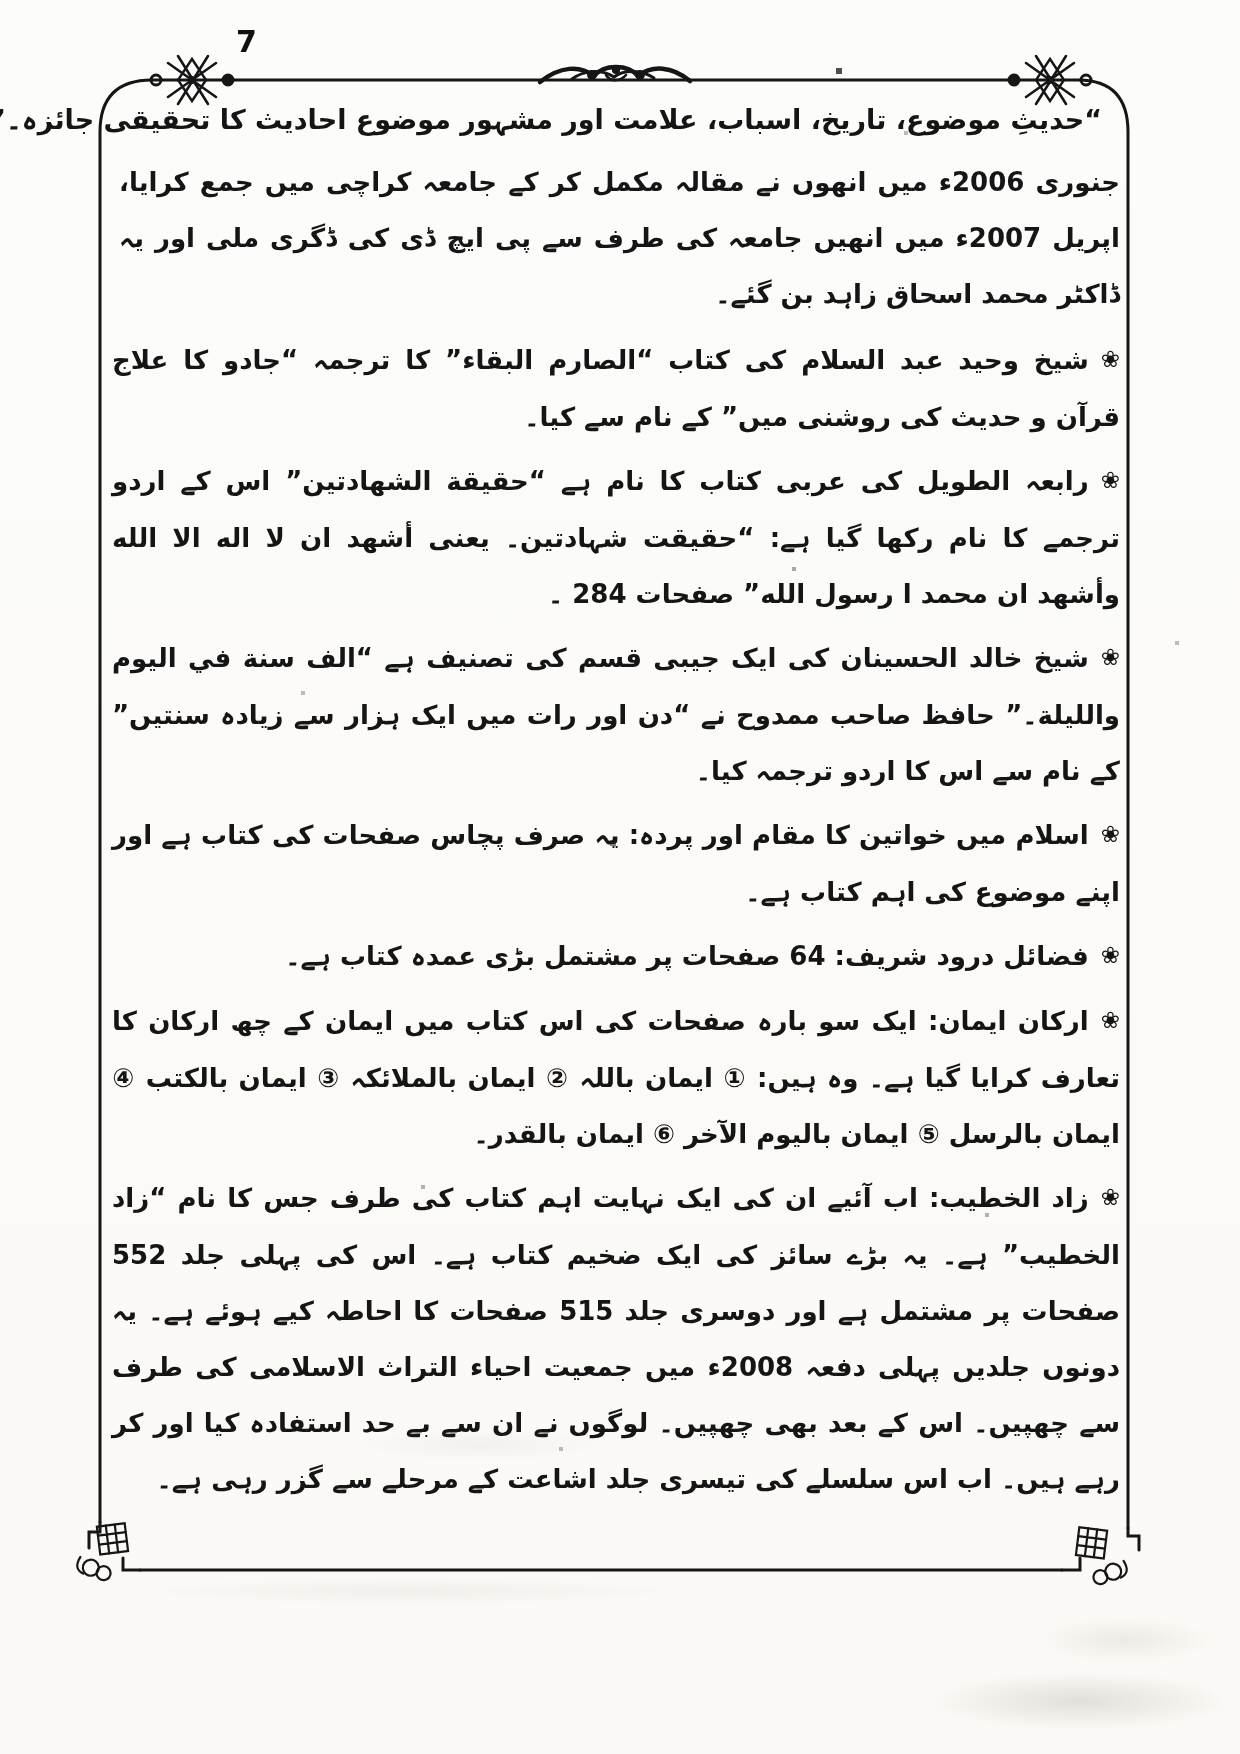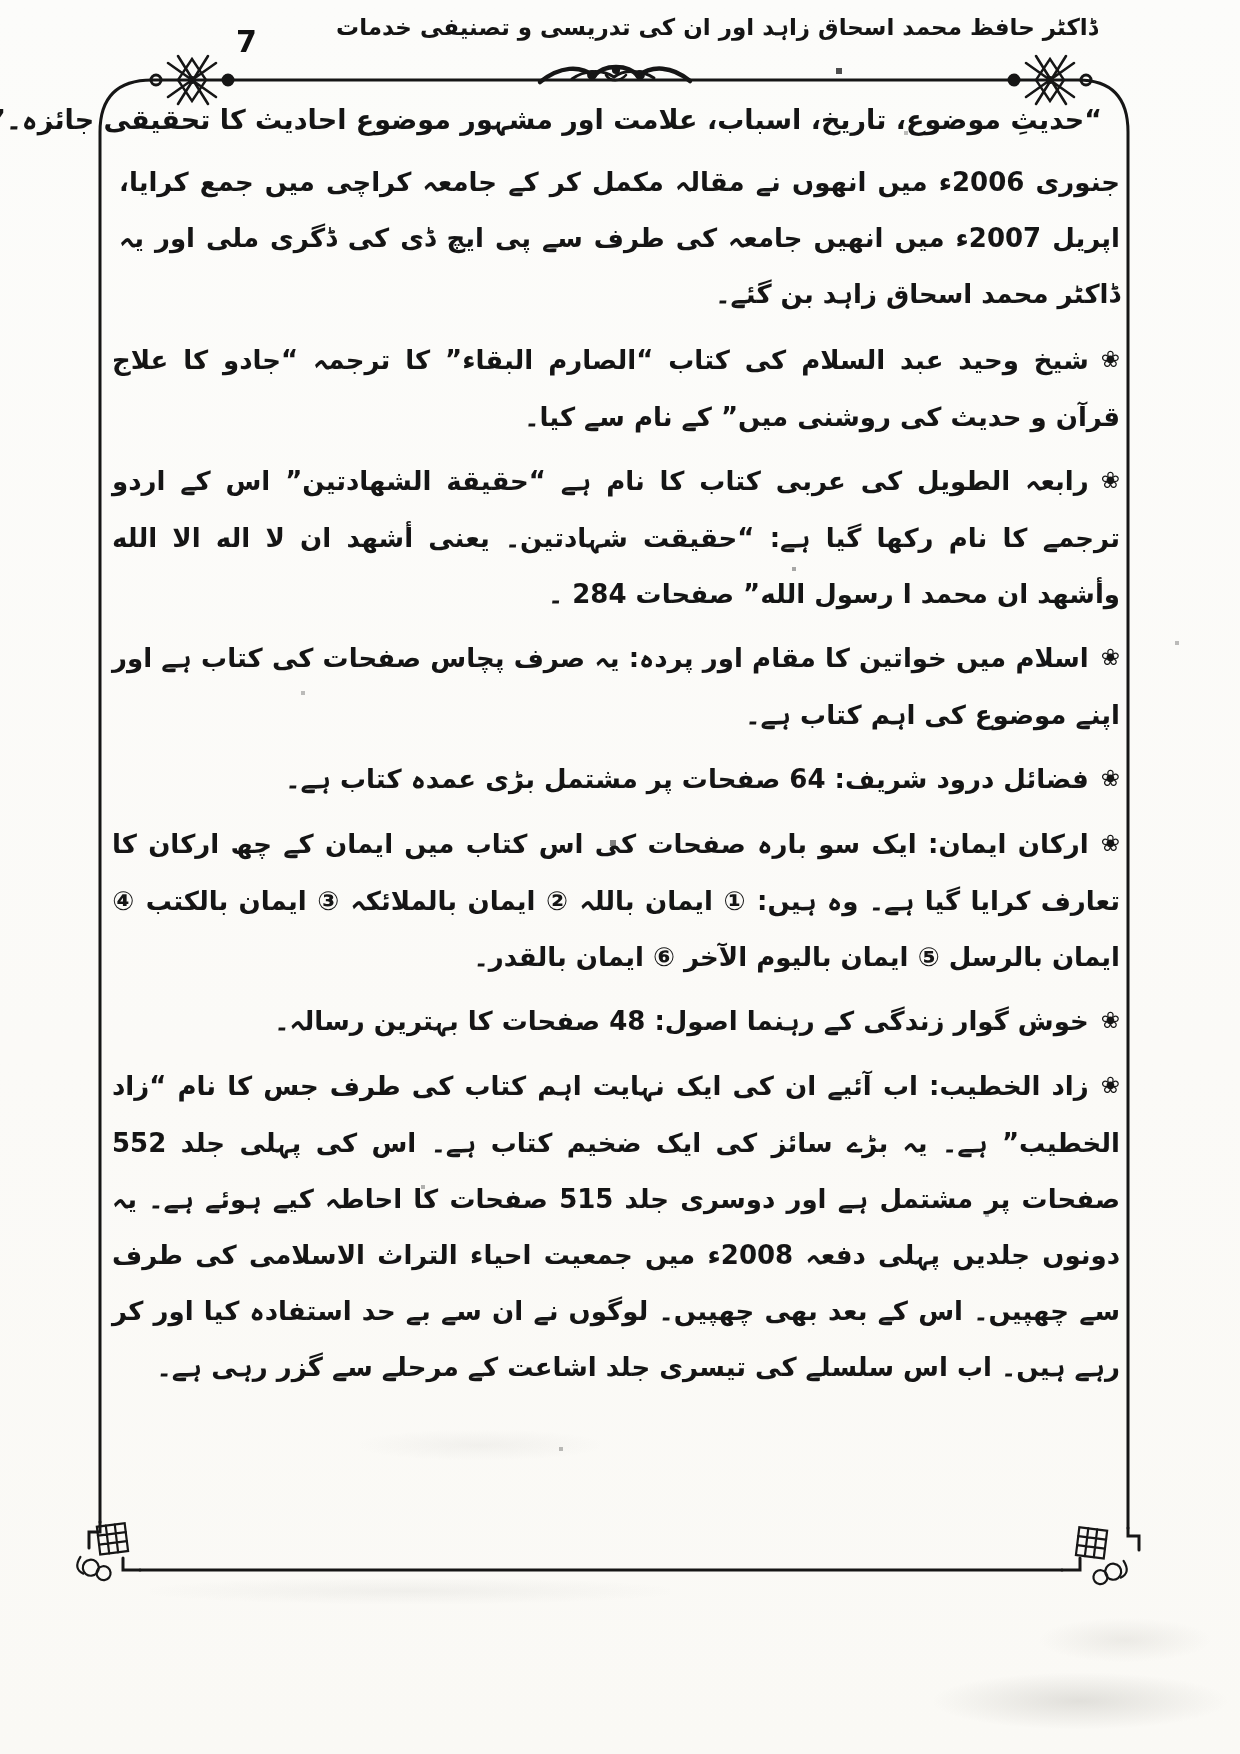--- a/index.html
+++ b/index.html
@@ -114,32 +114,31 @@
     <g transform="translate(1100,1556) rotate(7)" stroke-width="2.2">
       <rect x="-24" y="-26" width="28" height="28"></rect>
       <path d="M-15 -26 V2 M-6 -26 V2 M-24 -17 H4 M-24 -8 H4"></path>
       <circle cx="15" cy="14" r="8"></circle>
       <circle cx="3" cy="21" r="7"></circle>
       <path d="M24 2 q 9 11 -1 17"></path>
     </g>
   </svg>
 
   <div class="page-number">7</div>
-  <div class="header-title">ڈاکٹر حافظ محمد اسحاق زاہد اور ان کی تدریسی و تصنیفی خدمات</div>
 
   <div class="content">
     <div class="quote">“حدیثِ موضوع، تاریخ، اسباب، علامت اور مشہور موضوع احادیث کا تحقیقی جائزہ۔”</div>
     <p class="para">جنوری 2006ء میں انھوں نے مقالہ مکمل کر کے جامعہ کراچی میں جمع کرایا، اپریل 2007ء میں انھیں جامعہ کی طرف سے پی ایچ ڈی کی ڈگری ملی اور یہ ڈاکٹر محمد اسحاق زاہد بن گئے۔</p>
     <div class="bullets">
         <div class="bullet"><span class="marker">❀</span><span>شیخ وحید عبد السلام کی کتاب “الصارم البقاء” کا ترجمہ “جادو کا علاج قرآن و حدیث کی روشنی میں” کے نام سے کیا۔</span></div>
         <div class="bullet"><span class="marker">❀</span><span>رابعہ الطویل کی عربی کتاب کا نام ہے “حقيقة الشهادتين” اس کے اردو ترجمے کا نام رکھا گیا ہے: “حقیقت شہادتین۔ یعنی أشهد ان لا اله الا الله وأشهد ان محمد ا رسول الله” صفحات 284 ۔</span></div>
+        <div class="bullet"><span class="marker">❀</span><span>شیخ خالد الحسینان کی ایک جیبی قسم کی تصنیف ہے “الف سنة في اليوم والليلة۔” حافظ صاحب ممدوح نے “دن اور رات میں ایک ہزار سے زیادہ سنتیں” کے نام سے اس کا اردو ترجمہ کیا۔</span></div>
         <div class="bullet"><span class="marker">❀</span><span>اسلام میں خواتین کا مقام اور پردہ: یہ صرف پچاس صفحات کی کتاب ہے اور اپنے موضوع کی اہم کتاب ہے۔</span></div>
         <div class="bullet"><span class="marker">❀</span><span>فضائل درود شریف: 64 صفحات پر مشتمل بڑی عمدہ کتاب ہے۔</span></div>
         <div class="bullet"><span class="marker">❀</span><span>ارکان ایمان: ایک سو بارہ صفحات کی اس کتاب میں ایمان کے چھ ارکان کا تعارف کرایا گیا ہے۔ وہ ہیں: ① ایمان باللہ ② ایمان بالملائکہ ③ ایمان بالکتب ④ ایمان بالرسل ⑤ ایمان بالیوم الآخر ⑥ ایمان بالقدر۔</span></div>
-        <div class="bullet"><span class="marker">❀</span><span>خوش گوار زندگی کے رہنما اصول: 48 صفحات کا بہترین رسالہ۔</span></div>
         <div class="bullet"><span class="marker">❀</span><span>زاد الخطیب: اب آئیے ان کی ایک نہایت اہم کتاب کی طرف جس کا نام “زاد الخطیب” ہے۔ یہ بڑے سائز کی ایک ضخیم کتاب ہے۔ اس کی پہلی جلد 552 صفحات پر مشتمل ہے اور دوسری جلد 515 صفحات کا احاطہ کیے ہوئے ہے۔ یہ دونوں جلدیں پہلی دفعہ 2008ء میں جمعیت احیاء التراث الاسلامی کی طرف سے چھپیں۔ اس کے بعد بھی چھپیں۔ لوگوں نے ان سے بے حد استفادہ کیا اور کر رہے ہیں۔ اب اس سلسلے کی تیسری جلد اشاعت کے مرحلے سے گزر رہی ہے۔</span></div>
       </div>
 
   </div>
 
   <div class="smudge sm1"></div>
   <div class="smudge sm2"></div>
   <div class="smudge sm3"></div>
   <div class="smudge sm4"></div>
   <div class="specks"></div>

